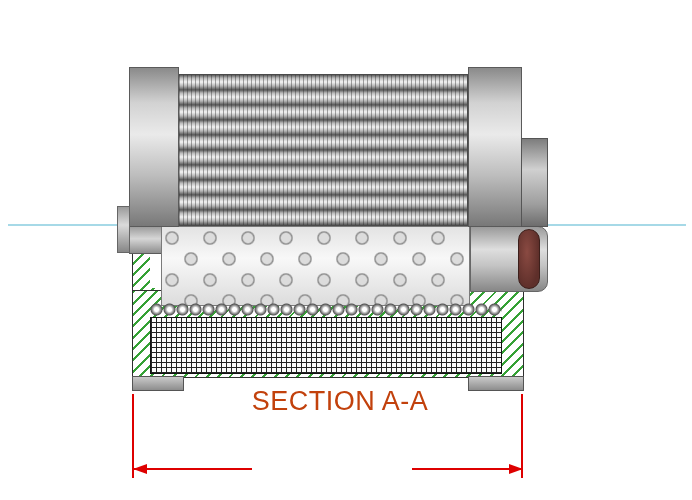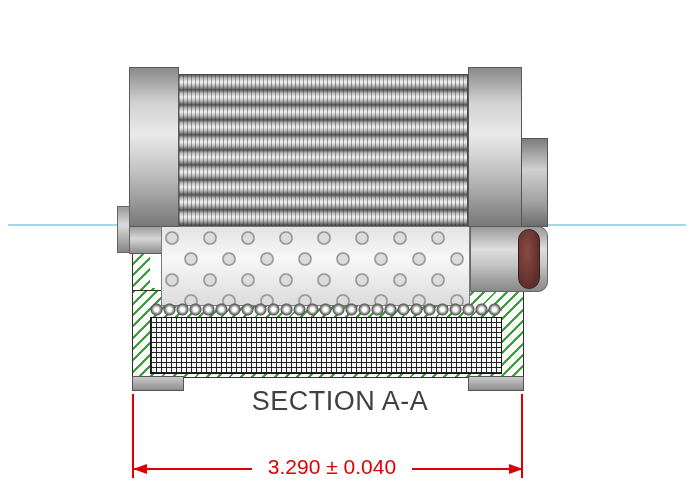--- a/index.html
+++ b/index.html
@@ -70,21 +70,21 @@
       repeating-linear-gradient(0deg, #222 0 1px, rgba(0,0,0,0) 1px 5px),
       repeating-linear-gradient(90deg, #222 0 1px, rgba(0,0,0,0) 1px 5px);
     border:1px solid #111; }
 
   .foot { background:linear-gradient(180deg,#cacaca,#8d8d8d); border:1px solid #555; }
   .foot-left  { left:132px; top:376px; width:52px; height:15px; }
   .foot-right { left:468px; top:376px; width:56px; height:15px; }
 
   
   .section-label { left:210px; top:386px; width:260px; text-align:center;
-    font-size:27px; font-weight:500; color:#404040; letter-spacing:0.5px; }
+    font-size:27px; font-weight:500; color:#c2410c; letter-spacing:0.5px; }
 
   
   .dim { background:#de0000; }
   .ext-left  { left:132px; top:394px; width:2px; height:84px; }
   .ext-right { left:521px; top:394px; width:2px; height:84px; }
   .dim-seg-left  { left:134px; top:468px; width:118px; height:2px; }
   .dim-seg-right { left:412px; top:468px; width:109px; height:2px; }
   .arrow { width:0; height:0; border-top:5px solid transparent; border-bottom:5px solid transparent; }
   .arrow-left  { left:133px; top:464px; border-right:14px solid #de0000; }
   .arrow-right { left:509px; top:464px; border-left:14px solid #de0000; }
@@ -120,15 +120,14 @@
   <div class="abs tab-left"></div>
 
   <div class="abs section-label">SECTION A-A</div>
 
   <div class="abs dim ext-left"></div>
   <div class="abs dim ext-right"></div>
   <div class="abs dim dim-seg-left"></div>
   <div class="abs dim dim-seg-right"></div>
   <div class="abs arrow arrow-left"></div>
   <div class="abs arrow arrow-right"></div>
-  <div class="abs dim-text">3.290 ± 0.040</div>
 
 </div>
 
 </body></html>

